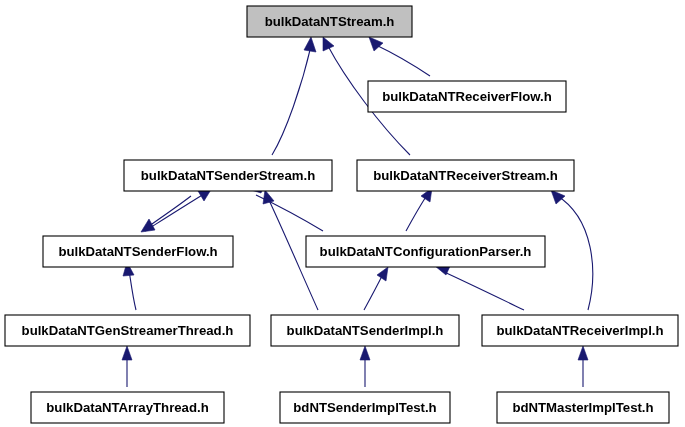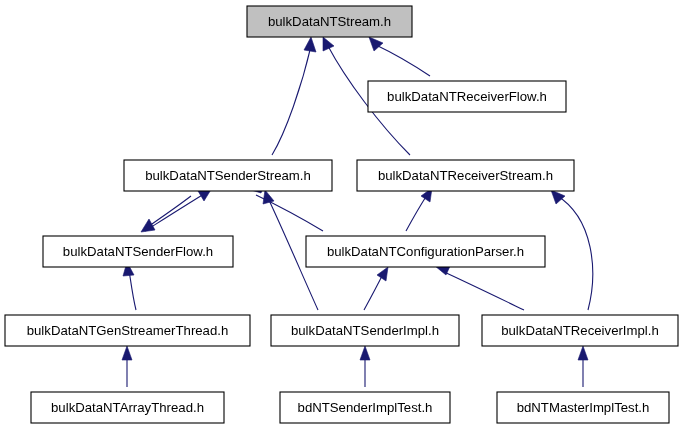--- a/index.html
+++ b/index.html
@@ -7,20 +7,21 @@
     padding: 0;
     background: #ffffff;
   }
   #graph-root {
     position: relative;
     width: 685px;
     height: 427px;
     background: #ffffff;
     font-family: "Liberation Sans", sans-serif;
     overflow: hidden;
+    font-weight: bold;
   }
   #graph-svg {
     position: absolute;
     left: 0;
     top: 0;
     width: 685px;
     height: 427px;
     display: block;
   }
   .node-box {

